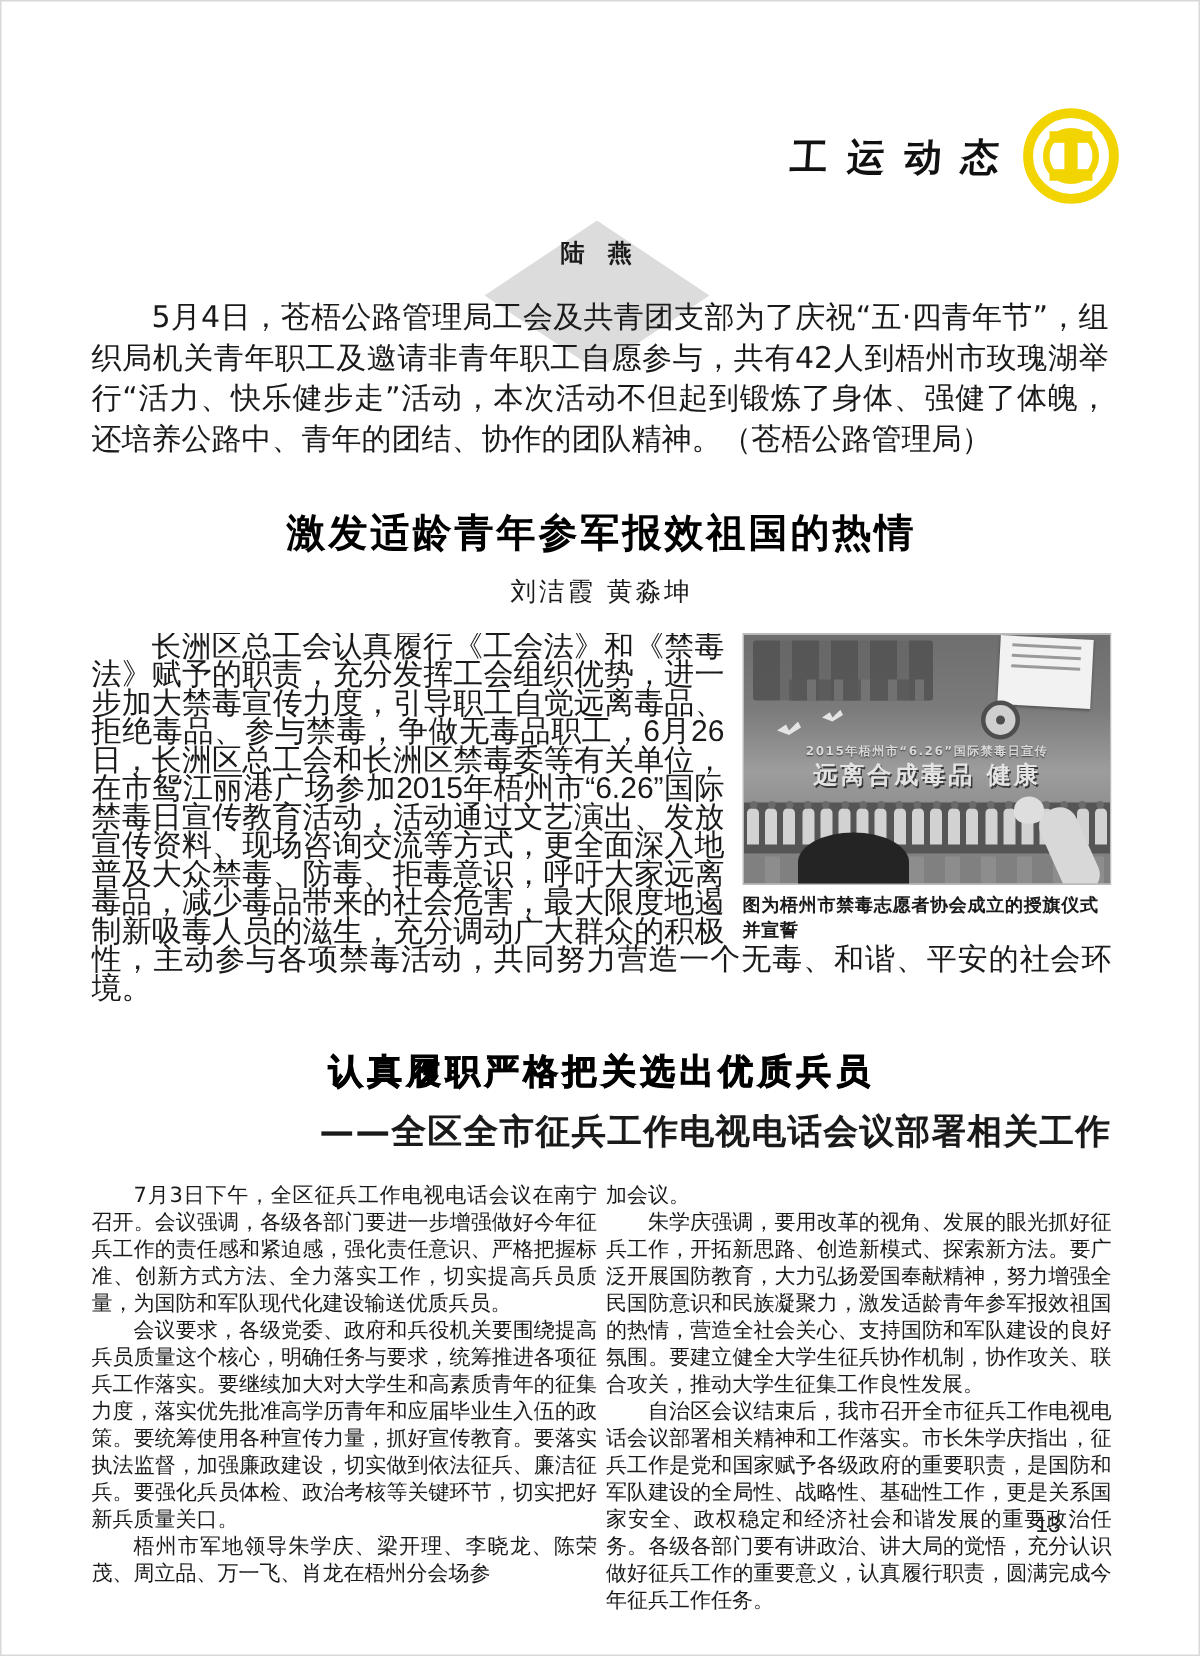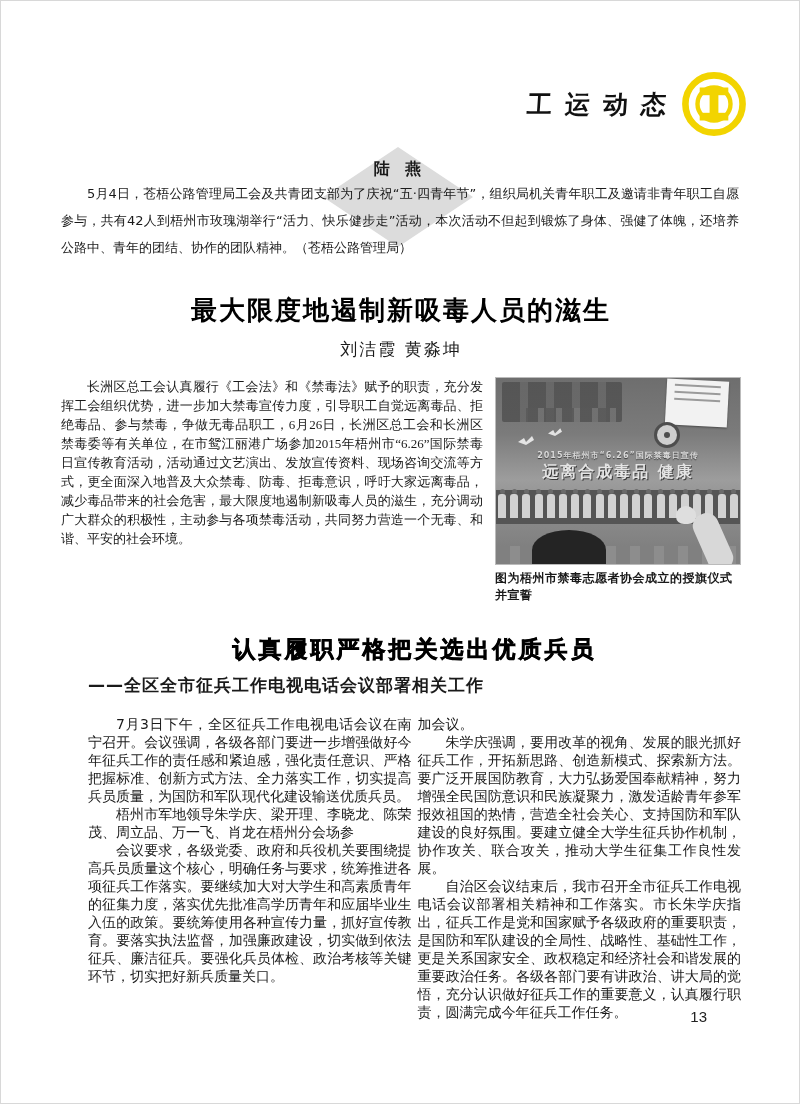--- a/index.html
+++ b/index.html
@@ -47,41 +47,42 @@
     color:#000;
   }
   .a1-author {
     position:relative; z-index:1;
     margin-top:14px;
     font-family:"DejaVu Sans","Liberation Sans",sans-serif;
     font-weight:bold; font-size:16px; letter-spacing:5px;
   }
   .a1-body {
     position:relative; z-index:1;
+    margin-top:18px;
     text-align:justify; text-indent:2em;
-    font-size:13px; line-height:27px;
+    font-size:20px; line-height:27px;
     font-family:"DejaVu Sans","Liberation Sans",sans-serif;
   }
 
   
   .article2 { margin-top:32px; padding:0 58px 0 60px; }
   .a2-title {
     text-align:center;
     font-family:"DejaVu Sans","Liberation Sans",sans-serif;
     font-weight:bold; font-size:26px; letter-spacing:2px; color:#000;
   }
   .a2-authors {
     text-align:center; margin-top:10px;
     font-family:"DejaVu Sans","Liberation Sans",sans-serif;
     font-weight:normal; font-size:17px; letter-spacing:2px;
   }
   .a2-bodywrap { margin-top:16px; overflow:hidden; }
   .photo-block { float:right; width:246px; margin-left:12px; }
   .news-photo {
-    position:relative; width:246px; height:188px;
+    position:relative; width:246px; height:168px;
     background:linear-gradient(180deg,#6e6e6e 0%,#7b7b7b 30%,#9d9d9d 55%,#8a8a8a 75%,#7a7a7a 100%);
     overflow:hidden;
     border:1px solid #bbb;
   }
   .ph-sign { position:absolute; left:6px; top:4px; width:120px; height:40px;
     background:repeating-linear-gradient(90deg,#4f4f4f 0 18px,#666 18px 26px); opacity:.8; border-radius:2px; }
   .ph-sign2 { position:absolute; left:30px; top:30px; width:90px; height:14px;
     background:repeating-linear-gradient(90deg,#585858 0 12px,#777 12px 18px); opacity:.8; }
   .ph-paper { position:absolute; right:12px; top:2px; width:62px; height:46px;
     background:#f2f2f2; transform:rotate(3deg); box-shadow:0 1px 2px rgba(0,0,0,.4); }
@@ -117,36 +118,36 @@
     background:#d8d8d8; border-radius:12px; transform:rotate(-24deg); }
   .ph-hand { position:absolute; right:44px; bottom:40px; width:20px; height:18px;
     background:#dedede; border-radius:50% 50% 40% 40%; }
   .photo-caption {
     margin-top:5px; text-align:left;
     font-family:"DejaVu Sans","Liberation Sans",sans-serif;
     font-weight:bold; font-size:12px; letter-spacing:0.5px;
   }
   .a2-body {
     text-align:justify; text-indent:2em;
-    font-size:13px; line-height:19px;
-    font-family:Liberation Serif, serif;
-  }
-
-  
-  .article3 { margin-top:30px; padding:0 58px 0 60px;margin-left:27px; }
+    font-size:20px; line-height:19px;
+    font-family:Liberation Sans, sans-serif;
+  }
+
+  
+  .article3 { margin-top:30px; padding:0 58px 0 60px; }
   .a3-title {
     text-align:center;
     font-family:"DejaVu Sans","Liberation Sans",sans-serif;
     font-weight:900; font-size:23px; letter-spacing:3px; color:#000;
     -webkit-text-stroke:0.6px #000;
   }
   .a3-subtitle {
-    text-align:left; margin-top:9px;
-    font-family:"DejaVu Sans","Liberation Sans",sans-serif;
-    font-weight:bold; font-size:17px; letter-spacing:1px;
+    text-align:right; margin-top:9px;
+    font-family:"DejaVu Sans","Liberation Sans",sans-serif;
+    font-weight:bold; font-size:23px; letter-spacing:1px;
   }
   .a3-columns { margin-top:18px; display:flex; gap:6px; }
   .a3-col { flex:1; }
   .a3-col p {
     text-align:justify; text-indent:2em;
     font-size:14px; line-height:18px;
     font-family:"DejaVu Sans","Liberation Sans",sans-serif;
   }
   .a3-col p.no-indent { text-indent:0; }
 
@@ -174,21 +175,21 @@
     </span>
   </div>
 
   <section class="article1">
     <div class="diamond"></div>
     <div class="a1-author">陆 燕</div>
     <p class="a1-body">5月4日，苍梧公路管理局工会及共青团支部为了庆祝“五·四青年节”，组织局机关青年职工及邀请非青年职工自愿参与，共有42人到梧州市玫瑰湖举行“活力、快乐健步走”活动，本次活动不但起到锻炼了身体、强健了体魄，还培养公路中、青年的团结、协作的团队精神。（苍梧公路管理局）</p>
   </section>
 
   <section class="article2">
-    <h2 class="a2-title">最大限度地遏制新吸毒人员的滋生</h2>
+    <h2 class="a2-title">激发适龄青年参军报效祖国的热情</h2>
     <div class="a2-authors">刘洁霞  黄淼坤</div>
     <div class="a2-bodywrap">
       <div class="photo-block">
         <div class="news-photo">
           <div class="ph-sign"></div>
           <div class="ph-sign2"></div>
           <div class="ph-paper">
               <i></i>
               <i></i>
               <i></i>
@@ -235,22 +236,22 @@
       <p class="a2-body">长洲区总工会认真履行《工会法》和《禁毒法》赋予的职责，充分发挥工会组织优势，进一步加大禁毒宣传力度，引导职工自觉远离毒品、拒绝毒品、参与禁毒，争做无毒品职工，6月26日，长洲区总工会和长洲区禁毒委等有关单位，在市鸳江丽港广场参加2015年梧州市“6.26”国际禁毒日宣传教育活动，活动通过文艺演出、发放宣传资料、现场咨询交流等方式，更全面深入地普及大众禁毒、防毒、拒毒意识，呼吁大家远离毒品，减少毒品带来的社会危害，最大限度地遏制新吸毒人员的滋生，充分调动广大群众的积极性，主动参与各项禁毒活动，共同努力营造一个无毒、和谐、平安的社会环境。</p>
     </div>
   </section>
 
   <section class="article3">
     <h3 class="a3-title">认真履职严格把关选出优质兵员</h3>
     <div class="a3-subtitle">——全区全市征兵工作电视电话会议部署相关工作</div>
     <div class="a3-columns">
       <div class="a3-col">
         <p>7月3日下午，全区征兵工作电视电话会议在南宁召开。会议强调，各级各部门要进一步增强做好今年征兵工作的责任感和紧迫感，强化责任意识、严格把握标准、创新方式方法、全力落实工作，切实提高兵员质量，为国防和军队现代化建设输送优质兵员。</p>
+        <p>会议要求，各级党委、政府和兵役机关要围绕提高兵员质量这个核心，明确任务与要求，统筹推进各项征兵工作落实。要继续加大对大学生和高素质青年的征集力度，落实优先批准高学历青年和应届毕业生入伍的政策。要统筹使用各种宣传力量，抓好宣传教育。要落实执法监督，加强廉政建设，切实做到依法征兵、廉洁征兵。要强化兵员体检、政治考核等关键环节，切实把好新兵质量关口。</p>
         <p>梧州市军地领导朱学庆、梁开理、李晓龙、陈荣茂、周立品、万一飞、肖龙在梧州分会场参</p>
-        <p>会议要求，各级党委、政府和兵役机关要围绕提高兵员质量这个核心，明确任务与要求，统筹推进各项征兵工作落实。要继续加大对大学生和高素质青年的征集力度，落实优先批准高学历青年和应届毕业生入伍的政策。要统筹使用各种宣传力量，抓好宣传教育。要落实执法监督，加强廉政建设，切实做到依法征兵、廉洁征兵。要强化兵员体检、政治考核等关键环节，切实把好新兵质量关口。</p>
       </div>
       <div class="a3-col">
         <p class="no-indent">加会议。</p>
         <p>朱学庆强调，要用改革的视角、发展的眼光抓好征兵工作，开拓新思路、创造新模式、探索新方法。要广泛开展国防教育，大力弘扬爱国奉献精神，努力增强全民国防意识和民族凝聚力，激发适龄青年参军报效祖国的热情，营造全社会关心、支持国防和军队建设的良好氛围。要建立健全大学生征兵协作机制，协作攻关、联合攻关，推动大学生征集工作良性发展。</p>
         <p>自治区会议结束后，我市召开全市征兵工作电视电话会议部署相关精神和工作落实。市长朱学庆指出，征兵工作是党和国家赋予各级政府的重要职责，是国防和军队建设的全局性、战略性、基础性工作，更是关系国家安全、政权稳定和经济社会和谐发展的重要政治任务。各级各部门要有讲政治、讲大局的觉悟，充分认识做好征兵工作的重要意义，认真履行职责，圆满完成今年征兵工作任务。</p>
       </div>
     </div>
   </section>
 
   <div class="page-number">13</div>

